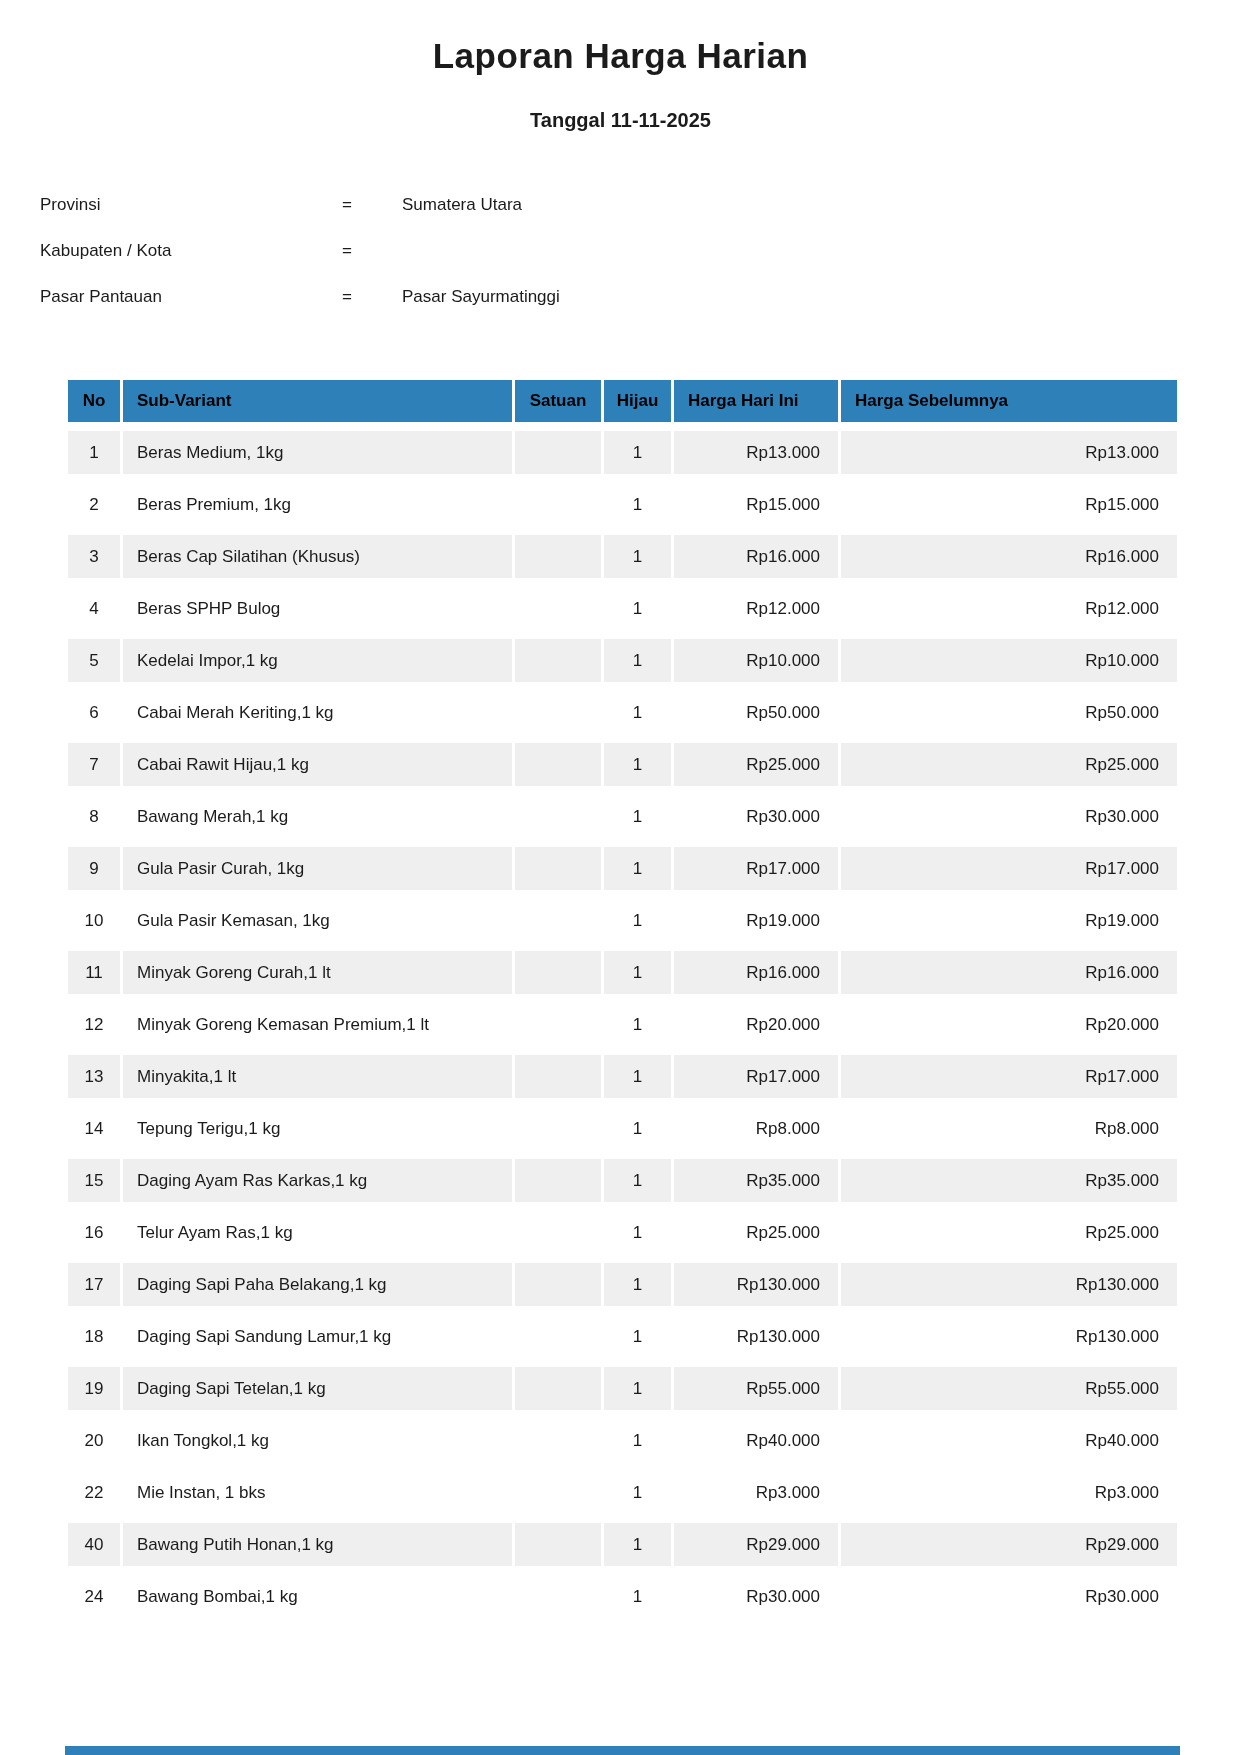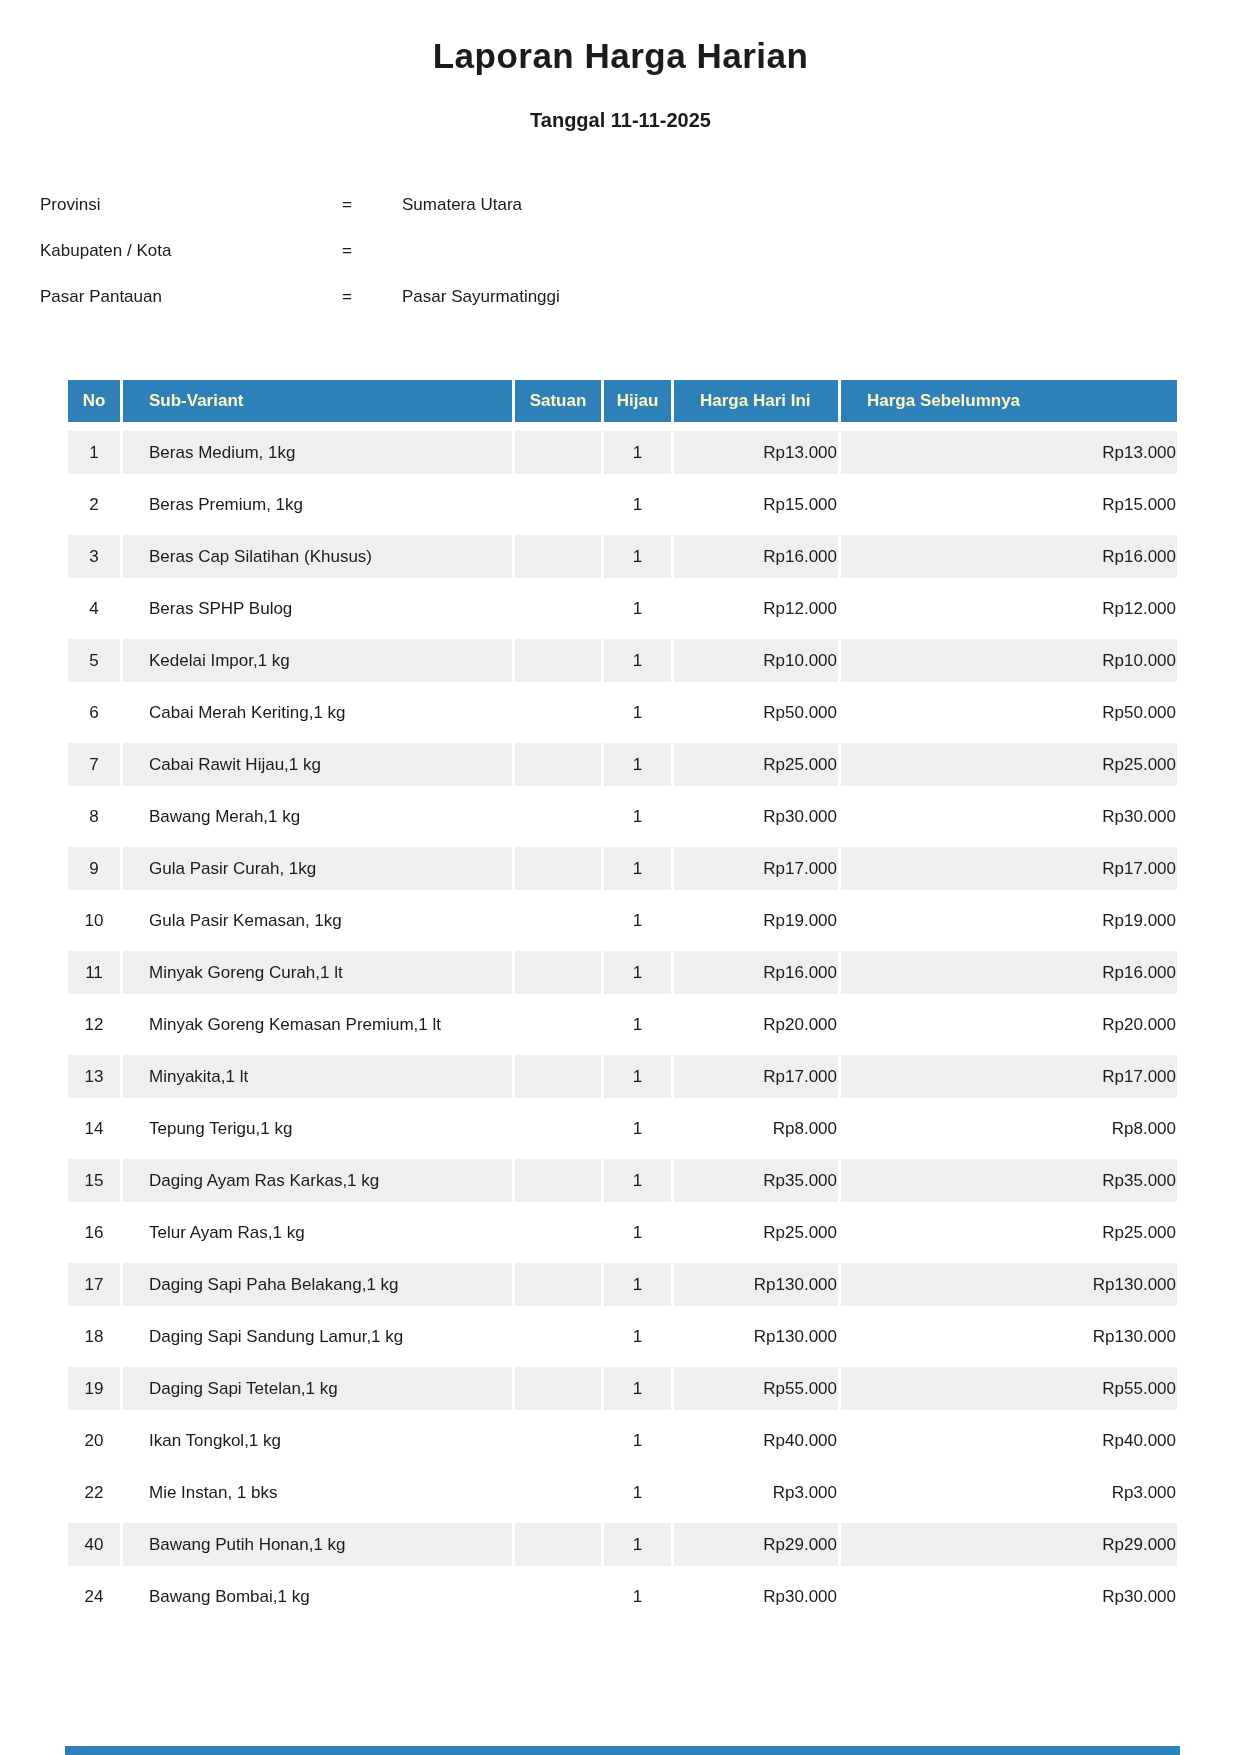--- a/index.html
+++ b/index.html
@@ -45,38 +45,38 @@
     margin: 51px 61px 0 65px;
   }
   table.price-table {
     width: 1115px;
     border-collapse: separate;
     border-spacing: 3px 9px;
     table-layout: fixed;
   }
   table.price-table th {
     background: var(--blue);
-    color: #fef9c3;
+    color: #000000;
     font-size: 17px;
     font-weight: bold;
     height: 42px;
   }
   table.price-table td {
     font-size: 17px;
     height: 43px;
     background: #ffffff;
     white-space: nowrap;
     overflow: hidden;
   }
   table.price-table tr.stripe td {
     background: var(--stripe);
   }
   .al-c { text-align: center; }
-  .al-l { text-align: left; padding-left: 26px; }
-  .al-r { text-align: right; padding-right: 1px; }
+  .al-l { text-align: left; padding-left: 14px; }
+  .al-r { text-align: right; padding-right: 18px; }
   .bottom-strip {
     position: absolute;
     left: 65px;
     bottom: 0;
     width: 1115px;
     height: 9px;
     background: var(--blue);
   }
 </style>
 </head>

